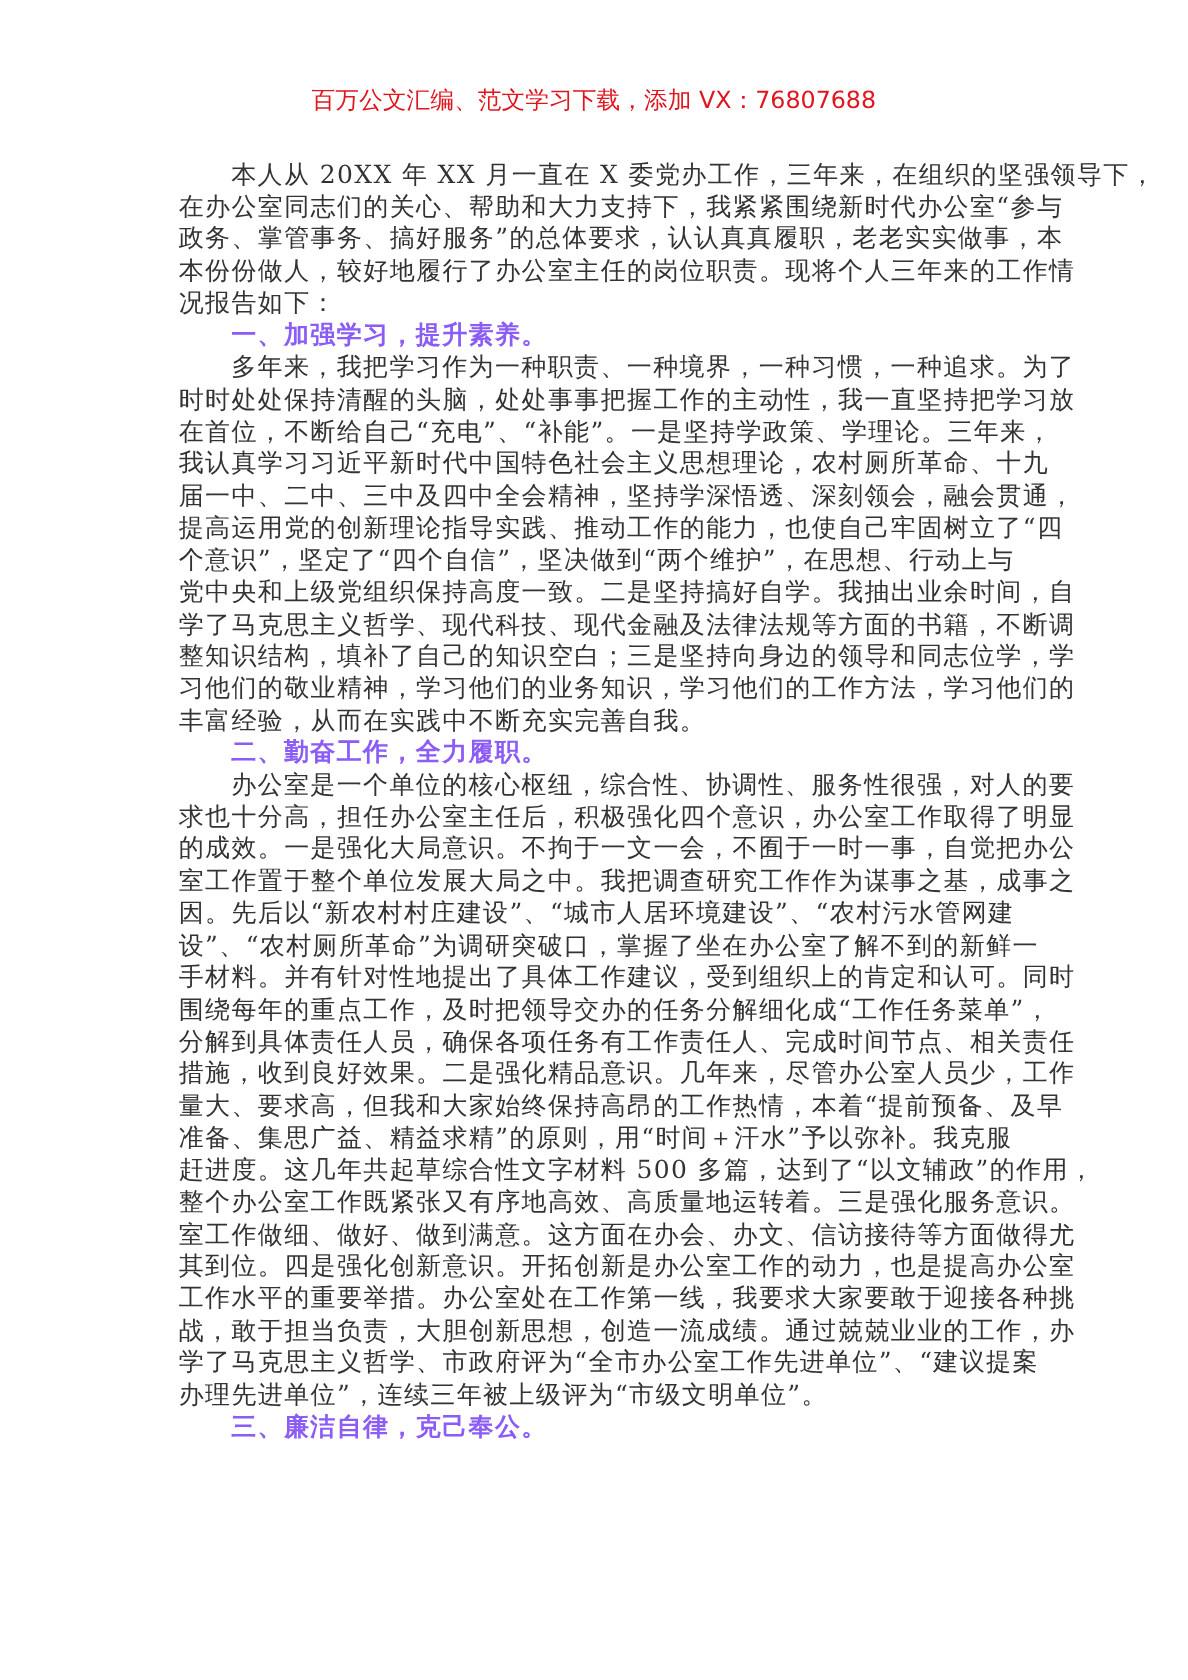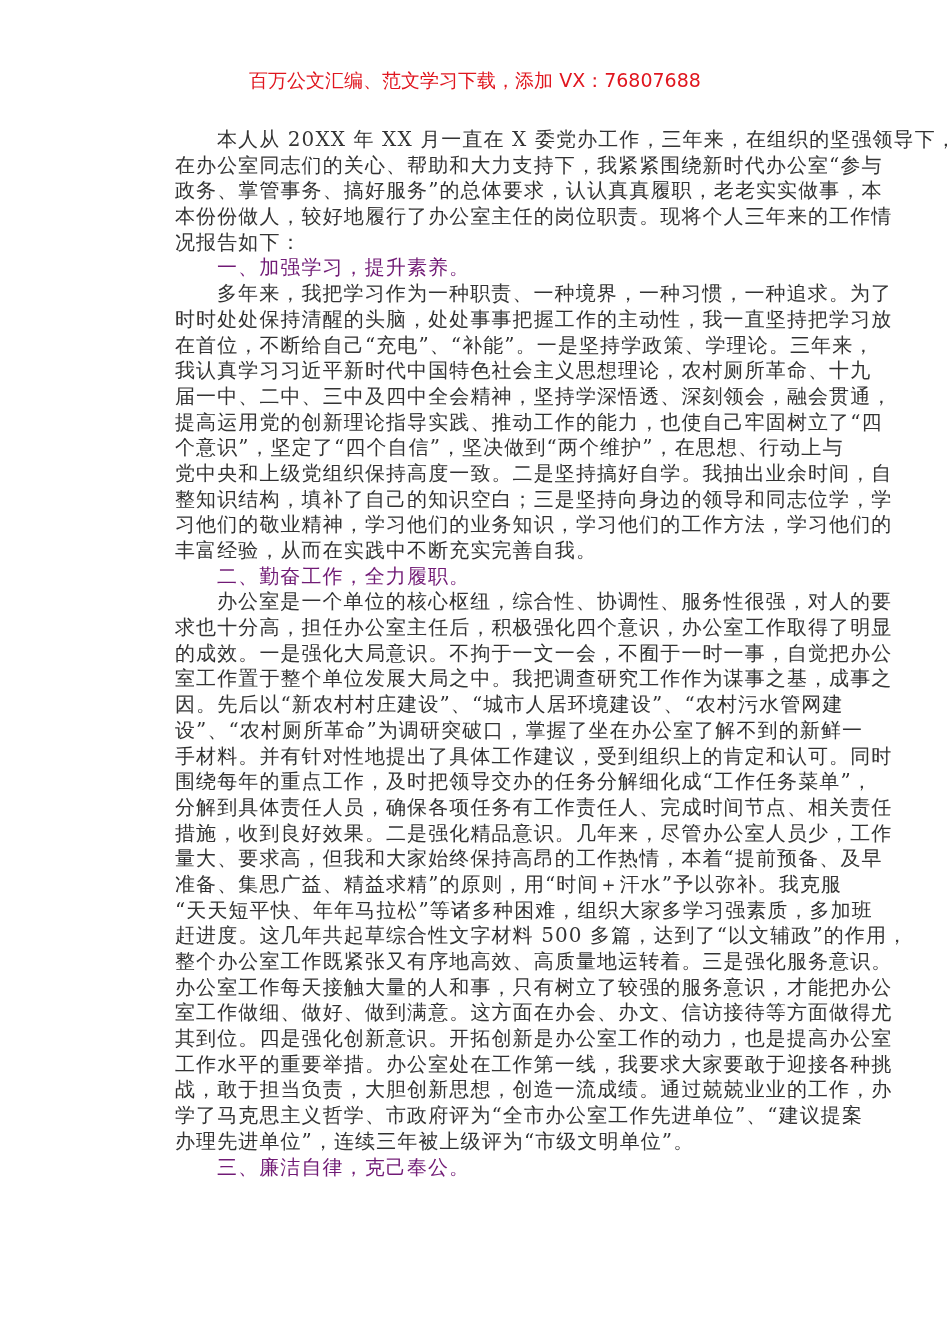--- a/index.html
+++ b/index.html
@@ -5,23 +5,23 @@
   html, body { margin:0; padding:0; background:#ffffff; }
   body { width:950px; height:1344px; position:relative; overflow:hidden; }
   .header {
     position:absolute; left:0; top:66px; width:950px; text-align:center;
     color:#e0161f; font-family:"DejaVu Sans", sans-serif; font-size:19px; line-height:28px;
   }
   .doc {
     position:absolute; left:143px; top:127px; width:680px;
     font-family:"DejaVu Serif", serif; color:#333333; font-size:20px;
   }
-  .line { height:25.7px; line-height:25.7px; white-space:nowrap; letter-spacing:1.1px;margin-left:32px; }
+  .line { height:25.7px; line-height:25.7px; white-space:nowrap; letter-spacing:1.1px; }
   .indent { padding-left:42px; }
-  .heading { font-family:"DejaVu Sans", sans-serif; font-weight:normal; color:#701a75; }
+  .heading { font-family:"DejaVu Sans", sans-serif; font-weight:bold; color:#8b5cf6; }
 </style>
 </head>
 <body>
 
 <div class="header">百万公文汇编、范文学习下载，添加 VX：76807688</div>
 
 <div class="doc">
   <div>
     <div class="line indent">本人从 20XX 年 XX 月一直在 X 委党办工作，三年来，在组织的坚强领导下，</div>
     <div class="line">在办公室同志们的关心、帮助和大力支持下，我紧紧围绕新时代办公室“参与</div>
@@ -33,43 +33,42 @@
   <div>
     <div class="line indent heading">一、加强学习，提升素养。</div>
     <div class="line indent">多年来，我把学习作为一种职责、一种境界，一种习惯，一种追求。为了</div>
     <div class="line">时时处处保持清醒的头脑，处处事事把握工作的主动性，我一直坚持把学习放</div>
     <div class="line">在首位，不断给自己“充电”、“补能”。一是坚持学政策、学理论。三年来，</div>
     <div class="line">我认真学习习近平新时代中国特色社会主义思想理论，农村厕所革命、十九</div>
     <div class="line">届一中、二中、三中及四中全会精神，坚持学深悟透、深刻领会，融会贯通，</div>
     <div class="line">提高运用党的创新理论指导实践、推动工作的能力，也使自己牢固树立了“四</div>
     <div class="line">个意识”，坚定了“四个自信”，坚决做到“两个维护”，在思想、行动上与</div>
     <div class="line">党中央和上级党组织保持高度一致。二是坚持搞好自学。我抽出业余时间，自</div>
+    <div class="line">学了马克思主义哲学、现代科技、现代金融及法律法规等方面的书籍，不断调</div>
     <div class="line">整知识结构，填补了自己的知识空白；三是坚持向身边的领导和同志位学，学</div>
     <div class="line">习他们的敬业精神，学习他们的业务知识，学习他们的工作方法，学习他们的</div>
     <div class="line">丰富经验，从而在实践中不断充实完善自我。</div>
   </div>
 
   <div>
     <div class="line indent heading">二、勤奋工作，全力履职。</div>
     <div class="line indent">办公室是一个单位的核心枢纽，综合性、协调性、服务性很强，对人的要</div>
     <div class="line">求也十分高，担任办公室主任后，积极强化四个意识，办公室工作取得了明显</div>
     <div class="line">的成效。一是强化大局意识。不拘于一文一会，不囿于一时一事，自觉把办公</div>
     <div class="line">室工作置于整个单位发展大局之中。我把调查研究工作作为谋事之基，成事之</div>
     <div class="line">因。先后以“新农村村庄建设”、“城市人居环境建设”、“农村污水管网建</div>
     <div class="line">设”、“农村厕所革命”为调研突破口，掌握了坐在办公室了解不到的新鲜一</div>
     <div class="line">手材料。并有针对性地提出了具体工作建议，受到组织上的肯定和认可。同时</div>
     <div class="line">围绕每年的重点工作，及时把领导交办的任务分解细化成“工作任务菜单”，</div>
     <div class="line">分解到具体责任人员，确保各项任务有工作责任人、完成时间节点、相关责任</div>
     <div class="line">措施，收到良好效果。二是强化精品意识。几年来，尽管办公室人员少，工作</div>
     <div class="line">量大、要求高，但我和大家始终保持高昂的工作热情，本着“提前预备、及早</div>
     <div class="line">准备、集思广益、精益求精”的原则，用“时间＋汗水”予以弥补。我克服</div>
-    <div class="line">“天天短平快、年年马拉松”等诸多种困难，组织大家多学习强素质，多加班</div>
     <div class="line">赶进度。这几年共起草综合性文字材料 500 多篇，达到了“以文辅政”的作用，</div>
     <div class="line">整个办公室工作既紧张又有序地高效、高质量地运转着。三是强化服务意识。</div>
-    <div class="line">办公室工作每天接触大量的人和事，只有树立了较强的服务意识，才能把办公</div>
     <div class="line">室工作做细、做好、做到满意。这方面在办会、办文、信访接待等方面做得尤</div>
     <div class="line">其到位。四是强化创新意识。开拓创新是办公室工作的动力，也是提高办公室</div>
     <div class="line">工作水平的重要举措。办公室处在工作第一线，我要求大家要敢于迎接各种挑</div>
     <div class="line">战，敢于担当负责，大胆创新思想，创造一流成绩。通过兢兢业业的工作，办</div>
     <div class="line">学了马克思主义哲学、市政府评为“全市办公室工作先进单位”、“建议提案</div>
     <div class="line">办理先进单位”，连续三年被上级评为“市级文明单位”。</div>
   </div>
 
   <div>
     <div class="line indent heading">三、廉洁自律，克己奉公。</div>

